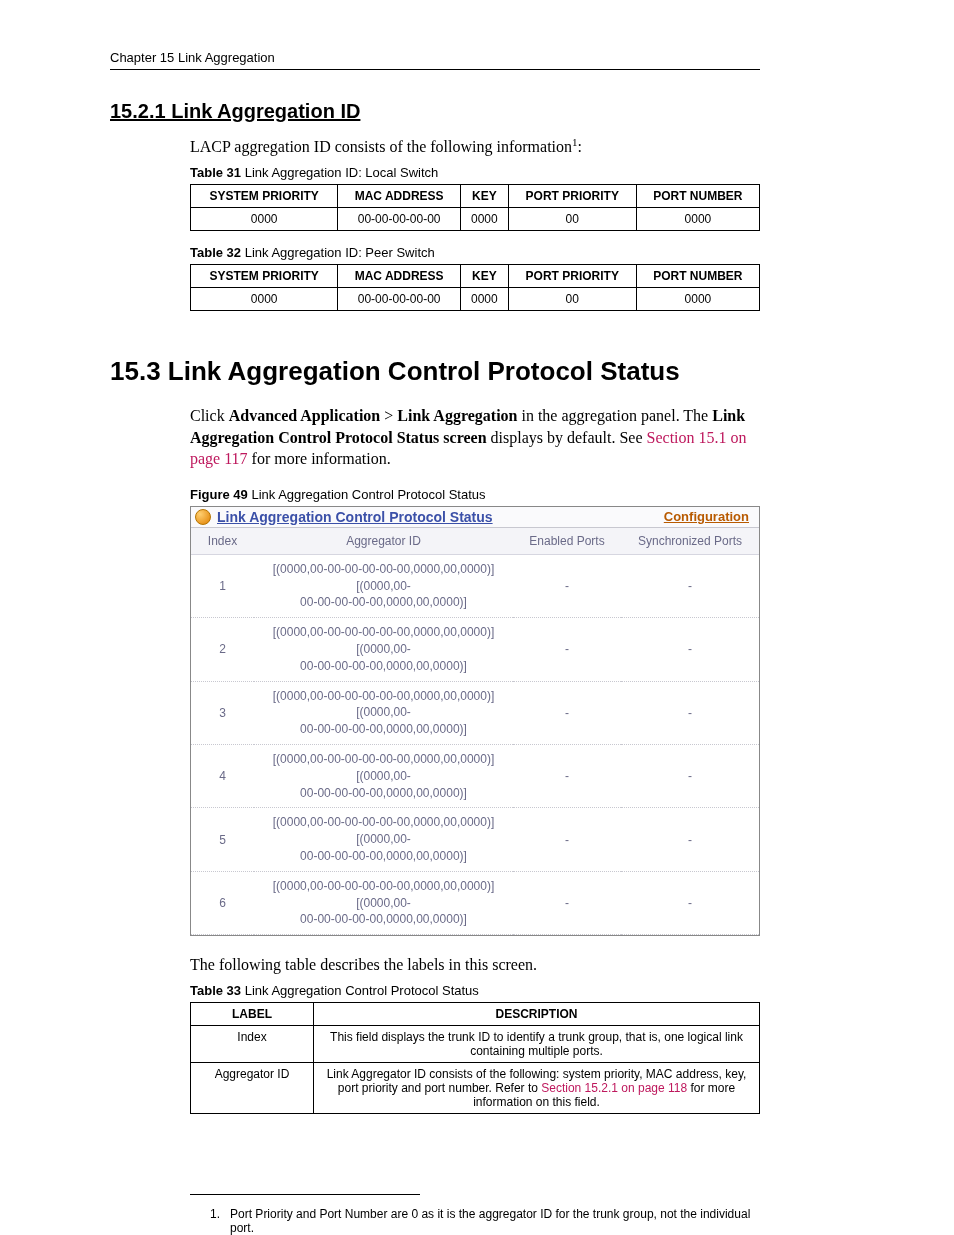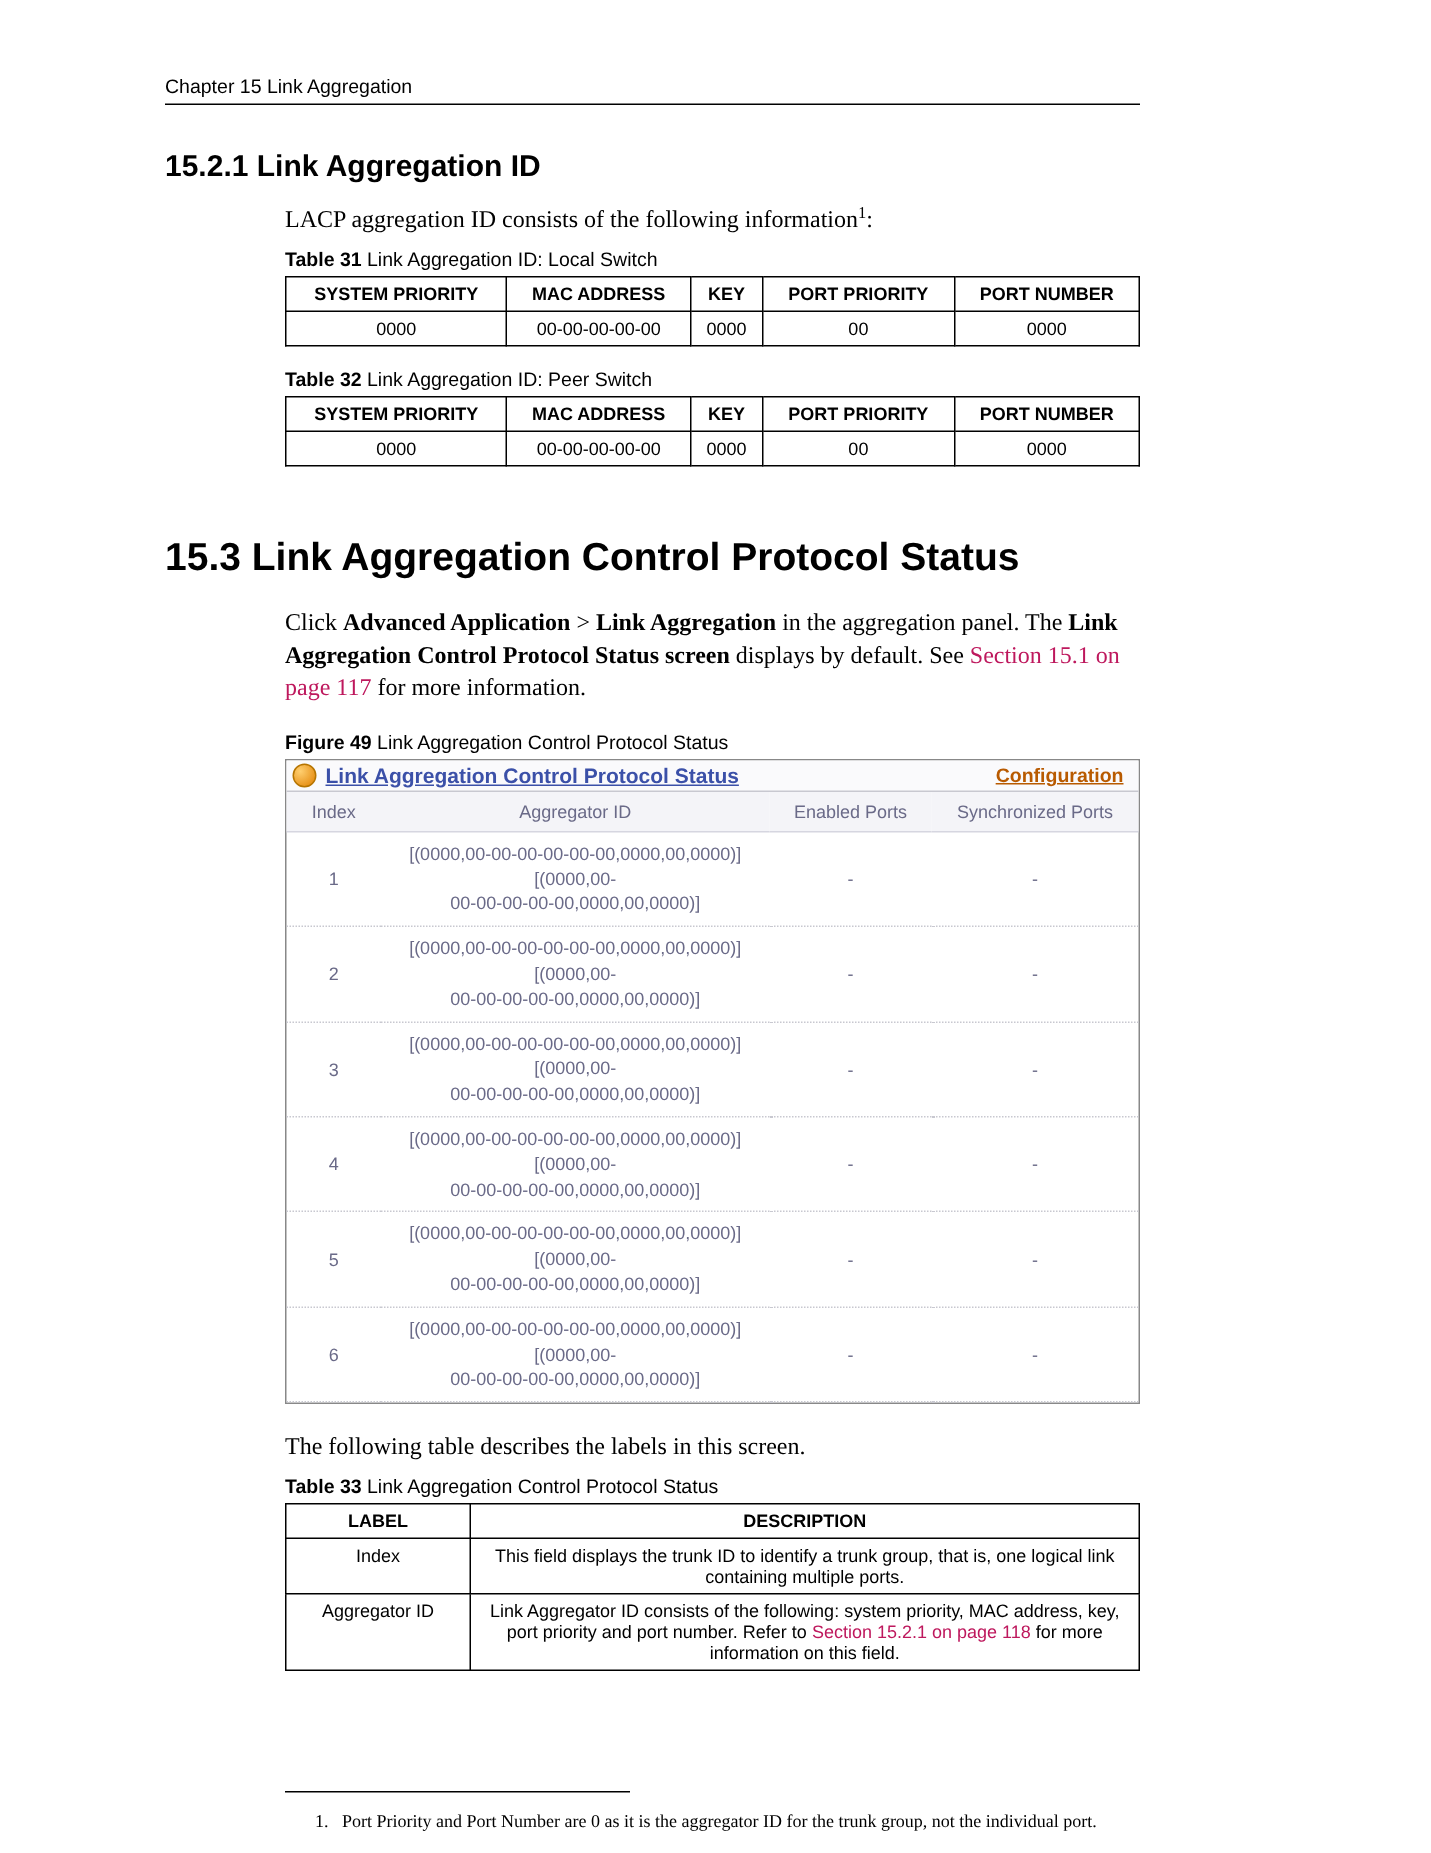--- a/index.html
+++ b/index.html
@@ -20,20 +20,21 @@
     font-size: 13px;
     padding-bottom: 4px;
     border-bottom: 1px solid #000;
     margin-bottom: 30px;
   }
   .h3 {
     font-family: Arial, Helvetica, sans-serif;
     font-size: 20px;
     font-weight: bold;
     margin: 18px 0 12px 0;
+    text-decoration: underline;
   }
   .h2 {
     font-family: Arial, Helvetica, sans-serif;
     font-size: 26px;
     font-weight: bold;
     margin: 45px 0 18px 0;
   }
   .body-text {
     font-size: 16px;
     line-height: 1.32;
@@ -120,21 +121,21 @@
     color: #6a6a88;
   }
   .screen-table td.agg { text-align: center; line-height: 1.4; }
   .footnote-rule {
     border: none;
     border-top: 1px solid #000;
     width: 230px;
     margin: 80px 0 8px 80px;
   }
   .footnote {
-    font-family: Liberation Serif, serif;
+    font-family: Liberation Sans, sans-serif;
     font-size: 12px;
     margin-left: 100px;
     text-indent: -20px;
     padding-left: 20px;
   }
   .page-footer {
     margin-top: 30px;
     border-top: 1px solid #000;
     padding-top: 4px;
     display: flex;

